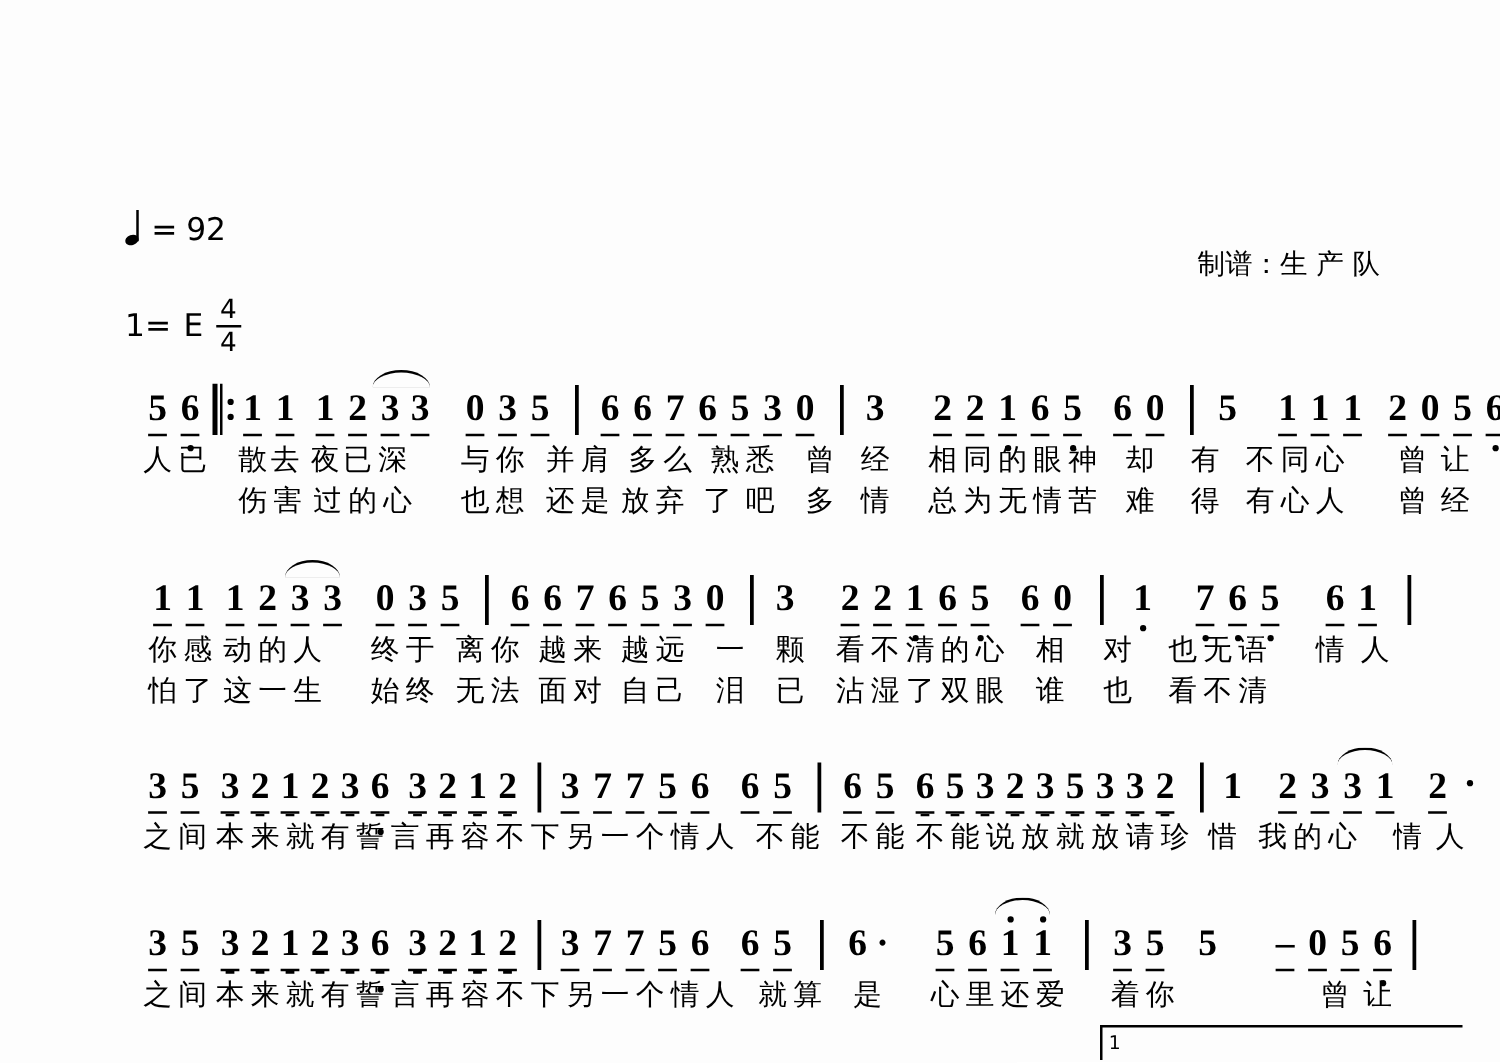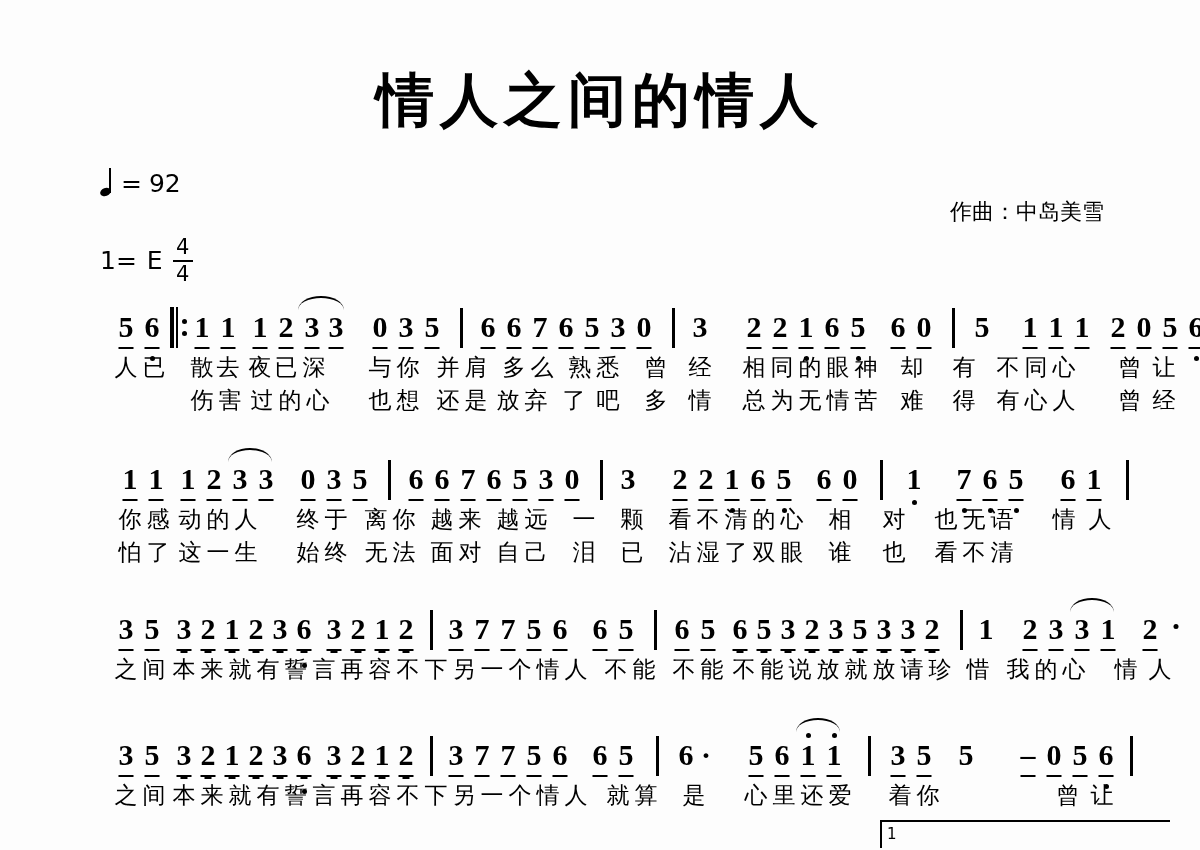--- a/index.html
+++ b/index.html
@@ -202,21 +202,20 @@
     top: 3px;
     font-family: "DejaVu Sans", sans-serif;
     font-size: 15px;
   }
 </style>
 </head>
 <body>
 
 <div id="sheet">
 
-  <div class="title">情人之间的情人</div>
 
   <div class="tempo">
     <span class="quarter-note">
       <span class="head"></span>
         <span class="stem"></span>
     </span>
     <span>=</span>
     <span>92</span>
   </div>
 
@@ -224,21 +223,21 @@
     <span>1=</span>
     <span>E</span>
     <span class="frac">
       <span class="num">4</span>
       <span class="bar"></span>
       <span class="den">4</span>
     </span>
   </div>
 
   <div class="credits">
-    <div>作曲：中岛美雪</div>
+    <div>制谱：生 产 队</div>
   </div>
 
   <div class="system" style="top:310px;">
     <div class="notes-row">
       <span class="tok u" style="left:18px;">5</span>
       <span class="tok u dot-below" style="left:44px;">6</span>
       <span class="repeat-start" style="left:62px;">
         <span class="thick"></span>
           <span class="thin"></span>
           <span class="d1"></span>

